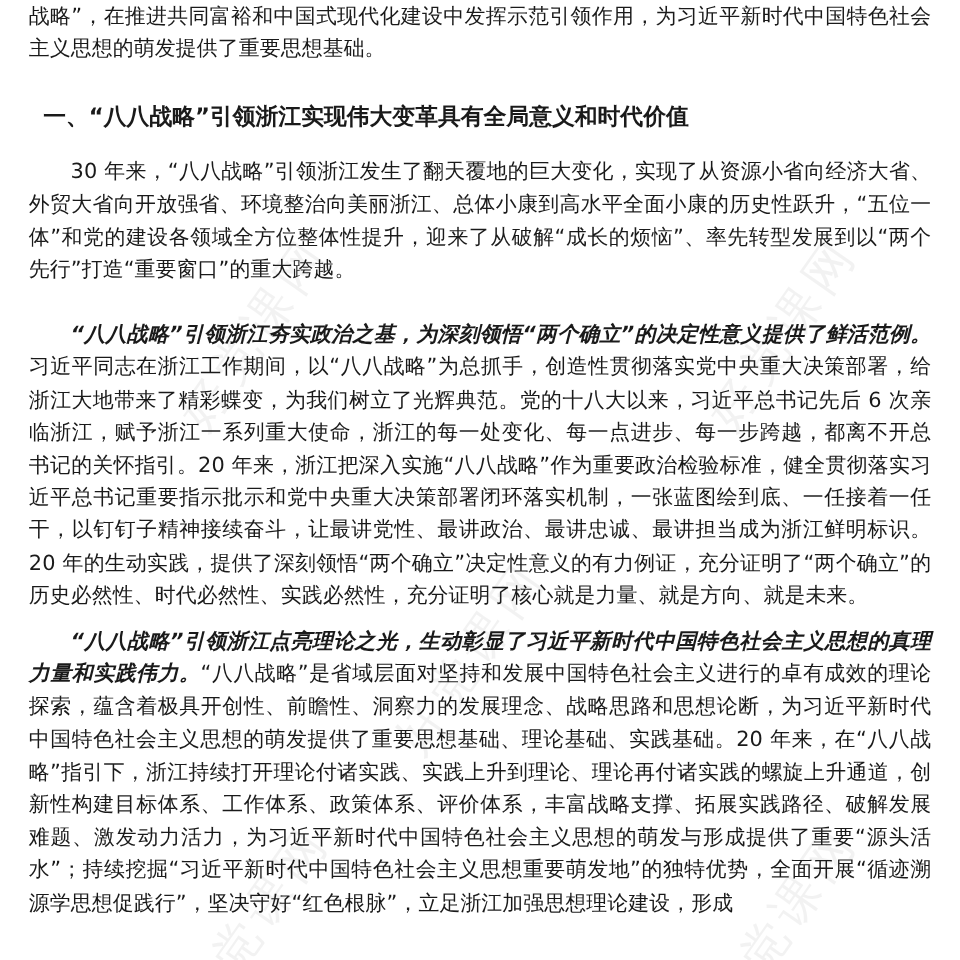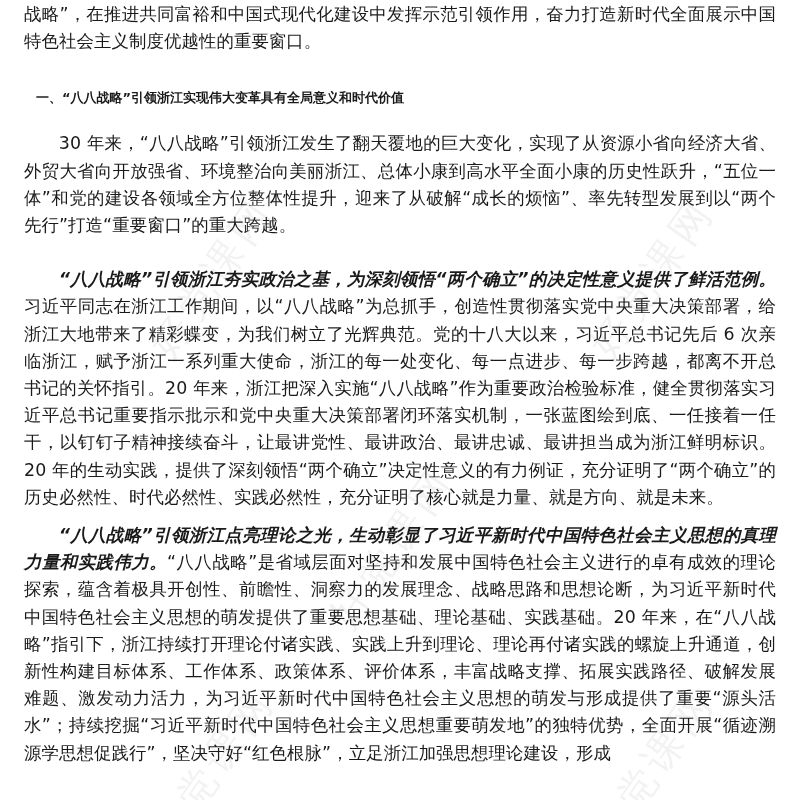--- a/index.html
+++ b/index.html
@@ -8,38 +8,38 @@
     font-family: "DejaVu Sans", "Liberation Sans", sans-serif;
     color: #1a1a1a;
   }
   .doc { position: absolute; left: 24px; top: 0; width: 752px; }
   .p {
     font-size: 17.4px; line-height: 27.2px; margin: 0;
     text-align: justify; letter-spacing: 0.1px;
   }
   .indent { text-indent: 2em; }
   .b { font-weight: bold; font-style: italic; }
-  .heading { font-size: 13px; font-weight: bold; line-height: 27px; padding-left: 12px; }
+  .heading { font-size: 19px; font-weight: bold; line-height: 27px; padding-left: 12px; }
   .watermark {
     position: absolute; font-size: 40px; color: rgba(0,0,0,0.05);
     transform: rotate(-55deg); white-space: nowrap; pointer-events: none;
     font-family: "DejaVu Sans", sans-serif; letter-spacing: 6px;
   }
 </style>
 </head>
 <body>
 
 <div class="watermark" style="left:120px; top:250px;">好党课网</div>
 <div class="watermark" style="left:560px; top:250px;">好党课网</div>
 <div class="watermark" style="left:300px; top:520px;">好党课网</div>
 <div class="watermark" style="left:120px; top:740px;">好党课网</div>
 <div class="watermark" style="left:560px; top:740px;">好党课网</div>
 
 <div class="doc">
-  <p class="p" style="margin-top:1px;">战略”，在推进共同富裕和中国式现代化建设中发挥示范引领作用，奋力打造新时代全面展示中国特色社会主义制度优越性的重要窗口。</p>
+  <p class="p" style="margin-top:1px;">战略”，在推进共同富裕和中国式现代化建设中发挥示范引领作用，为习近平新时代中国特色社会主义思想的萌发提供了重要思想基础。</p>
 
   <p class="heading" style="margin:29px 0 0 0;">一、“八八战略”引领浙江实现伟大变革具有全局意义和时代价值</p>
 
   <p class="p indent" style="margin-top:19px;">
     <span class="b"></span><span>30 年来，“八八战略”引领浙江发生了翻天覆地的巨大变化，实现了从资源小省向经济大省、外贸大省向开放强省、环境整治向美丽浙江、总体小康到高水平全面小康的历史性跃升，“五位一体”和党的建设各领域全方位整体性提升，迎来了从破解“成长的烦恼”、率先转型发展到以“两个先行”打造“重要窗口”的重大跨越。</span>
   </p>
 
   <p class="p indent" style="margin-top:27px;">
     <span class="b">“八八战略”引领浙江夯实政治之基，为深刻领悟“两个确立”的决定性意义提供了鲜活范例。</span><span>习近平同志在浙江工作期间，以“八八战略”为总抓手，创造性贯彻落实党中央重大决策部署，给浙江大地带来了精彩蝶变，为我们树立了光辉典范。党的十八大以来，习近平总书记先后 6 次亲临浙江，赋予浙江一系列重大使命，浙江的每一处变化、每一点进步、每一步跨越，都离不开总书记的关怀指引。20 年来，浙江把深入实施“八八战略”作为重要政治检验标准，健全贯彻落实习近平总书记重要指示批示和党中央重大决策部署闭环落实机制，一张蓝图绘到底、一任接着一任干，以钉钉子精神接续奋斗，让最讲党性、最讲政治、最讲忠诚、最讲担当成为浙江鲜明标识。20 年的生动实践，提供了深刻领悟“两个确立”决定性意义的有力例证，充分证明了“两个确立”的历史必然性、时代必然性、实践必然性，充分证明了核心就是力量、就是方向、就是未来。</span>
   </p>

